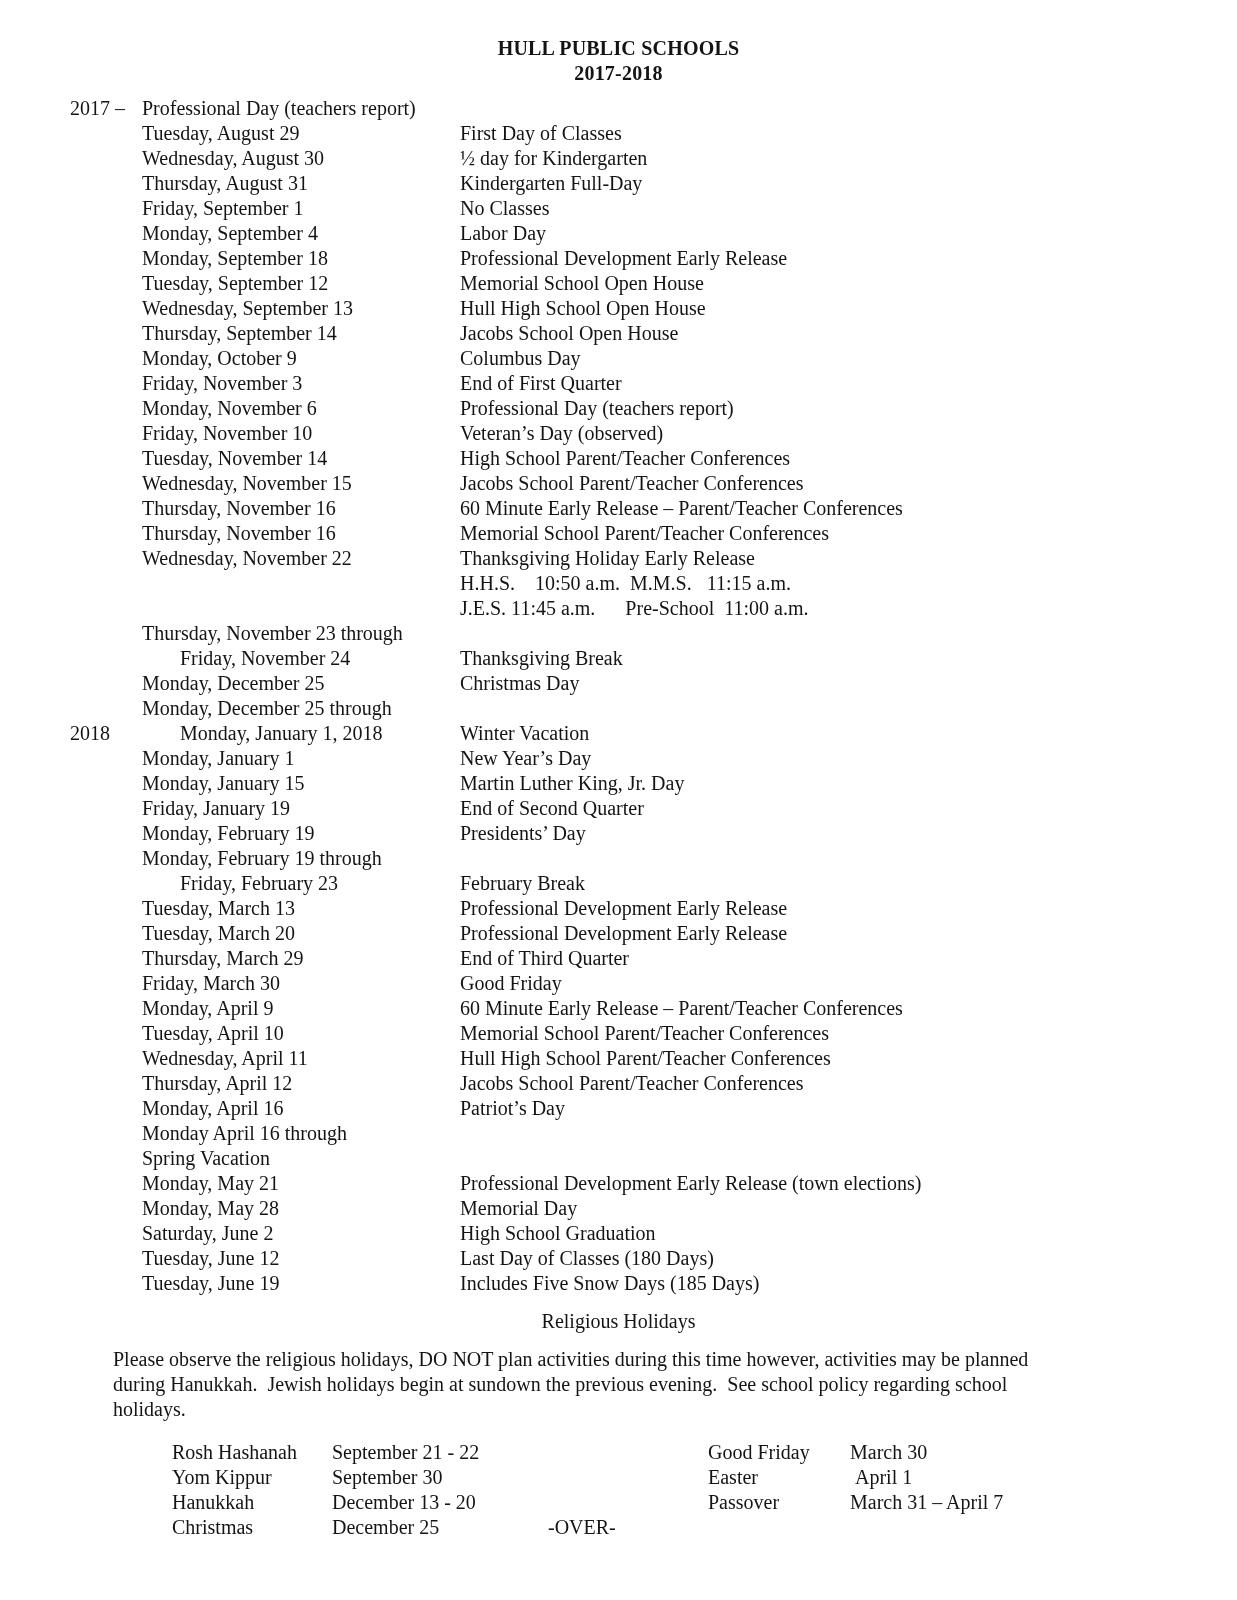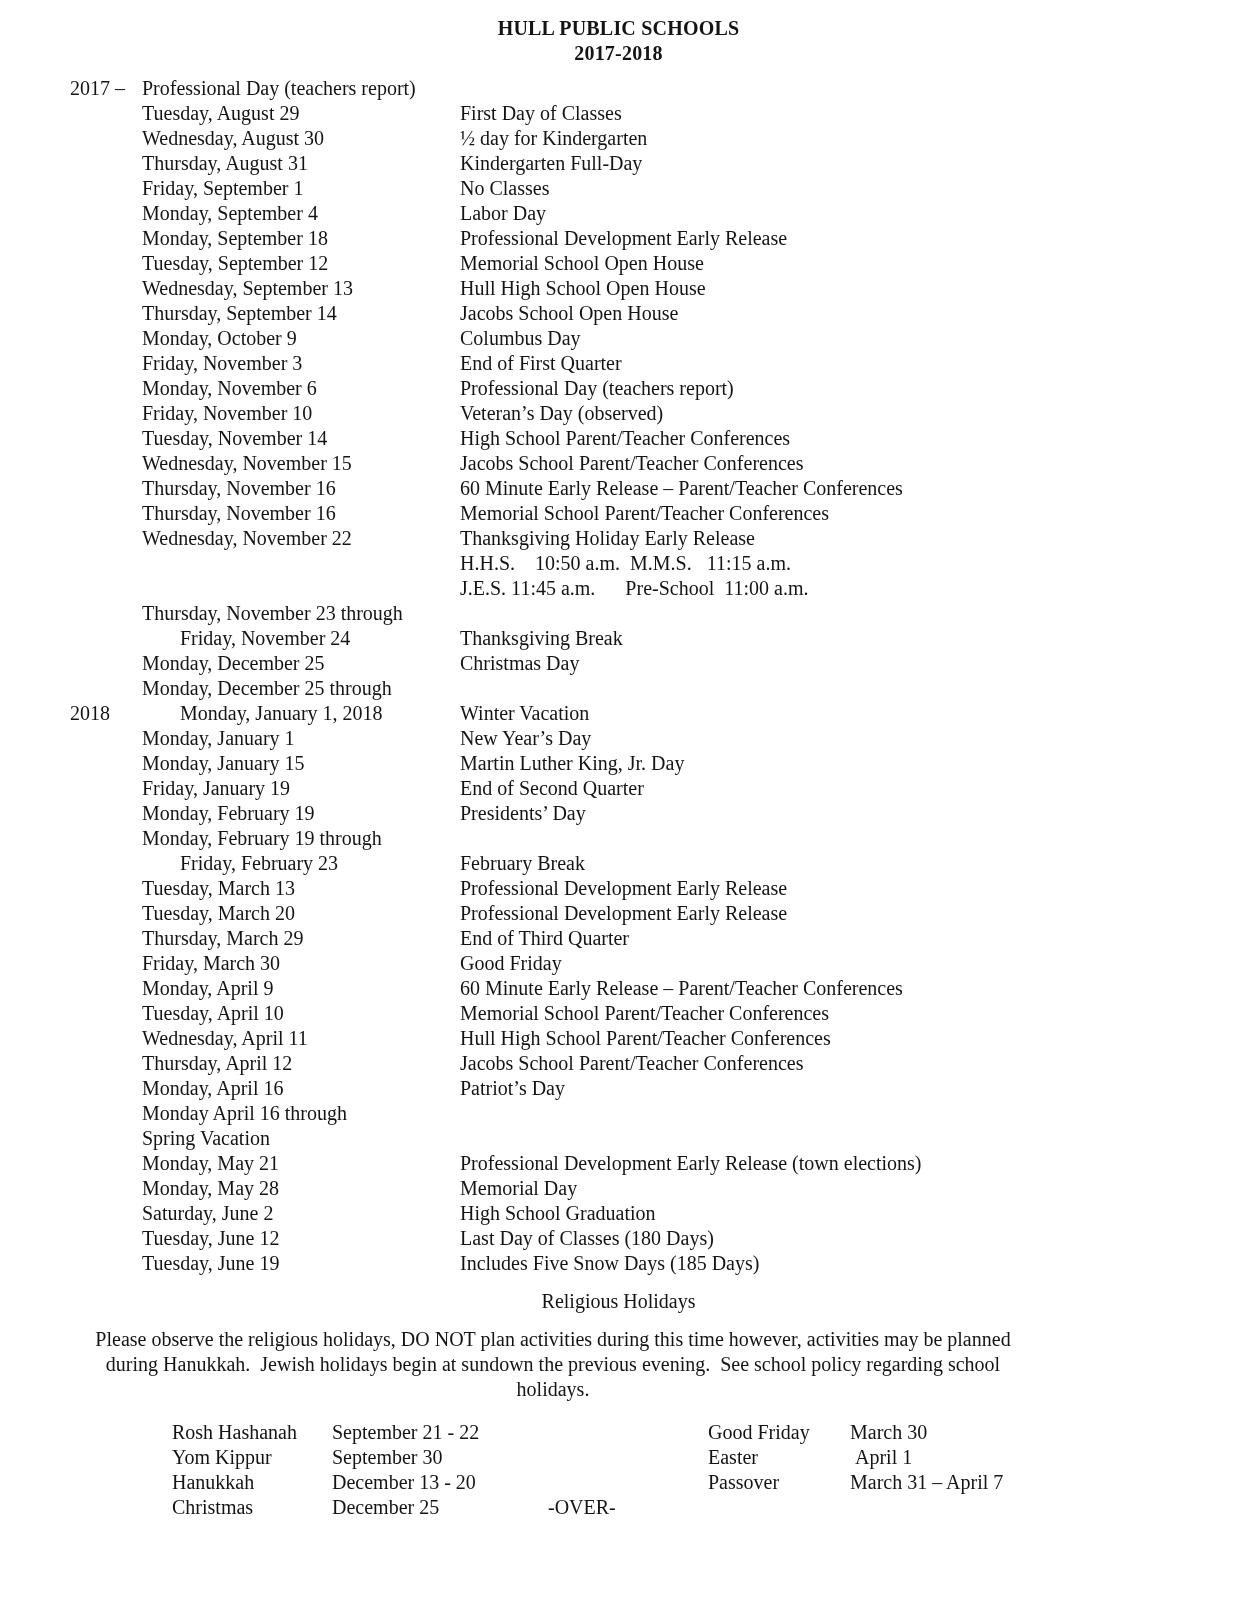--- a/index.html
+++ b/index.html
@@ -6,44 +6,43 @@
   html, body { margin: 0; padding: 0; }
   body {
     width: 1237px;
     height: 1600px;
     background: #ffffff;
     color: #141414;
     font-family: "Liberation Serif", "DejaVu Serif", serif;
     font-size: 20px;
     overflow: hidden;
   }
-  .page { width: 1237px; padding-top: 16px; }
+  .page { width: 1237px; padding-top: 36px; }
 
   .doc-header { text-align: center; font-weight: bold; line-height: 25px; }
   .doc-header .title-line { font-size: 20px; letter-spacing: 0.2px; }
 
   .schedule { margin-left: 70px; margin-top: 10px; line-height: 25px; }
   .sched-row { display: flex; align-items: baseline; }
   .col-year  { width: 72px; flex: 0 0 72px; white-space: pre; }
   .col-date  { width: 318px; flex: 0 0 318px; white-space: pre-wrap; }
   .col-date.indent { padding-left: 38px; }
   .col-event { flex: 1 1 auto; white-space: pre-wrap; }
 
   .religious-heading {
     margin-top: 13px;
     text-align: center;
     line-height: 25px;
   }
 
   .note {
-    margin: 13px 150px 0 83px;
+    margin: 13px 150px 0 113px;
     max-width: 940px;
     line-height: 25px;
     white-space: pre-wrap;
-    text-align: center;
   }
 
   .holiday-table {
     margin: 18px 0 0 172px;
     display: grid;
     grid-template-columns: 160px 216px 160px 142px 1fr;
     line-height: 25px;
   }
   .hol-cell { white-space: pre-wrap; }
 </style>

